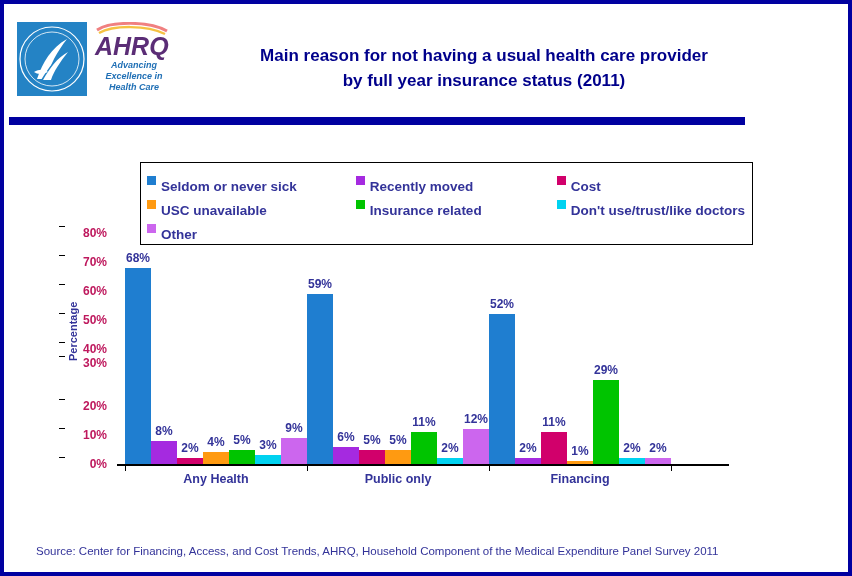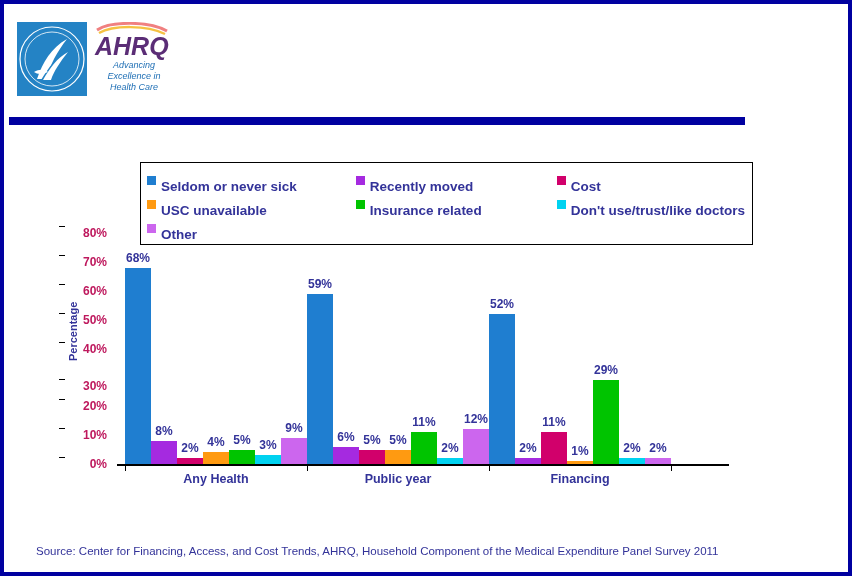--- a/index.html
+++ b/index.html
@@ -51,21 +51,21 @@
     left: 74px; top: 0px;
     width: 86px; height: 78px;
   }
   .ahrq-tag {
     position: absolute;
     left: 0; top: 38px;
     width: 86px;
     text-align: center;
     color: #1f6fb5;
     font-size: 9px;
-    font-weight: normal;
+    font-weight: bold;
     font-style: italic;
     line-height: 11px;
     font-family: "Liberation Sans", sans-serif;
   }
   #title-block {
     position: absolute;
     left: 170px; top: 34px;
     width: 610px;
     text-align: center;
     color: #00008b;
@@ -239,20 +239,24 @@
             <text x="4" y="33" font-family="'Liberation Sans', sans-serif" font-size="25" font-weight="bold" font-style="italic" fill="#5b2d76">AHRQ</text>
           </svg>
           <div class="ahrq-tag">
             <div>Advancing</div>
             <div>Excellence in</div>
             <div>Health Care</div>
           </div>
         </div>
       </div>
 
+      <div id="title-block">
+        <div>Main reason for not having a usual health care provider</div>
+        <div>by full year insurance status (2011)</div>
+      </div>
     </div>
 
     <div id="divider"></div>
 
     <div id="chart">
 
       <div id="legend">
           <div class="legend-row">
             <div class="legend-item c0">
               <span class="legend-swatch" style="background: rgb(31, 126, 208);"></span>
@@ -290,21 +294,21 @@
         </div>
 
       <div id="ylabel">Percentage</div>
 
       <div id="plot">
           <div class="ytick" style="top: 0px;">80%<span class="ytick-mark"></span></div>
           <div class="ytick" style="top: 28.875px;">70%<span class="ytick-mark"></span></div>
           <div class="ytick" style="top: 57.75px;">60%<span class="ytick-mark"></span></div>
           <div class="ytick" style="top: 86.625px;">50%<span class="ytick-mark"></span></div>
           <div class="ytick" style="top: 115.5px;">40%<span class="ytick-mark"></span></div>
-          <div class="ytick" style="top: 153px;">30%<span class="ytick-mark"></span></div>
+          <div class="ytick" style="top: 130px;">30%<span class="ytick-mark"></span></div>
           <div class="ytick" style="top: 173.25px;">20%<span class="ytick-mark"></span></div>
           <div class="ytick" style="top: 202.125px;">10%<span class="ytick-mark"></span></div>
           <div class="ytick" style="top: 231px;">0%<span class="ytick-mark"></span></div>
           <div class="group" style="left: 8px; width: 172px;">
             <div class="bar" style="left: 0px; height: 196.35px; background: rgb(31, 126, 208);">
               <span class="bar-value">68%</span>
             </div>
             <div class="bar" style="left: 26px; height: 23.1px; background: rgb(165, 42, 224);">
               <span class="bar-value">8%</span>
             </div>
@@ -373,20 +377,20 @@
             <div class="bar" style="left: 156px; height: 5.775px; background: rgb(204, 102, 238);">
               <span class="bar-value">2%</span>
             </div>
             <div class="group-tick" style="left: 0px;"></div>
             <div class="group-tick" style="left: 182px;"></div>
           </div>
         </div>
       <div id="axis-line"></div>
 
     <div class="group-label" style="left: 116px; width: 182px;">Any Health</div>
-        <div class="group-label" style="left: 298px; width: 182px;">Public year</div>
+        <div class="group-label" style="left: 298px; width: 182px;">Public only</div>
         <div class="group-label" style="left: 480px; width: 182px;">Financing</div>
       </div>
 
     <div id="source">Source: Center for Financing, Access, and Cost Trends, AHRQ, Household Component of the Medical Expenditure Panel Survey 2011</div>
 
   </div>
 </div>
 
 </body></html>

